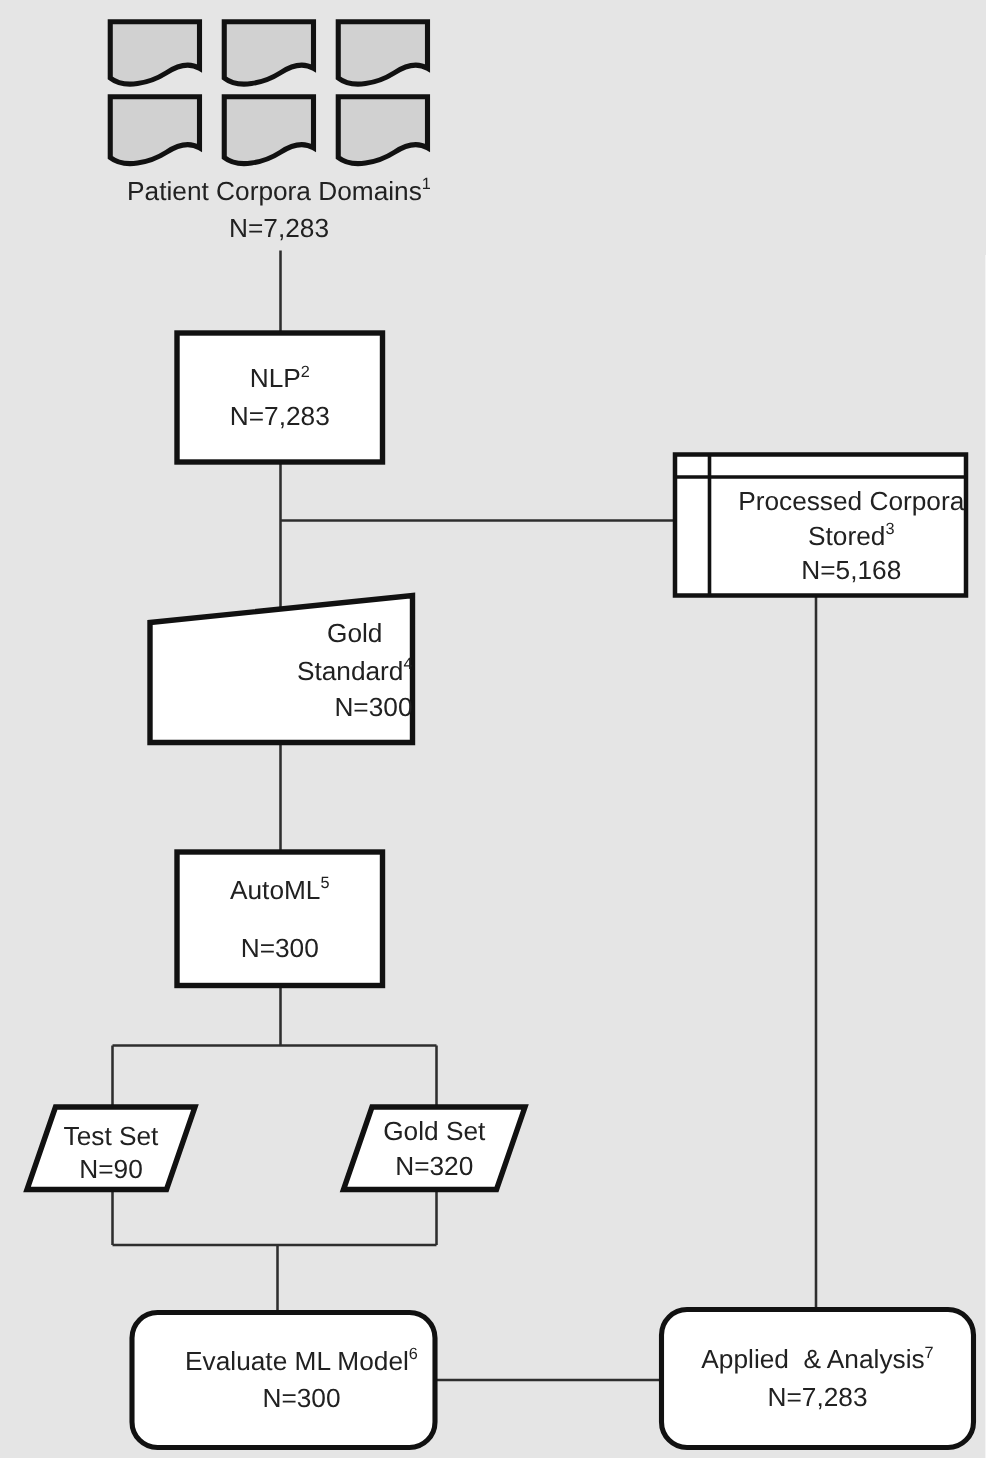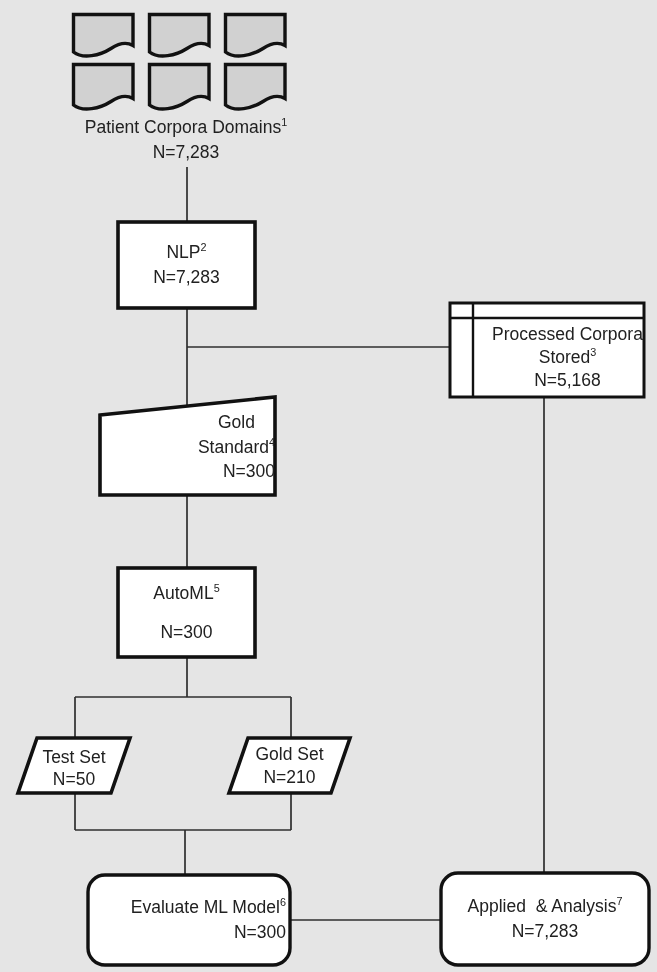--- a/index.html
+++ b/index.html
@@ -101,29 +101,29 @@
     <div class="nline">N=300</div>
   </div>
 
   <div class="txt" style="left:118px;top:568px;width:137px;height:89px;gap:14px;">
     <div><span class="lbl">AutoML</span><sup class="sp">5</sup></div>
     <div class="nline">N=300</div>
   </div>
 
   <div class="txt" style="left:18px;top:738px;width:112px;height:53px;line-height:1.3;justify-content:flex-end;">
     <div><span class="lbl">Test Set</span></div>
-    <div class="nline">N=50</div>
+    <div class="nline">N=90</div>
   </div>
 
   <div class="txt" style="left:229px;top:738px;width:121px;height:55px;line-height:1.3;">
     <div><span class="lbl">Gold Set</span></div>
-    <div class="nline">N=210</div>
+    <div class="nline">N=320</div>
   </div>
 
-  <div class="txt" style="left:84px;top:875px;width:202px;height:90px;align-items:flex-end;">
+  <div class="txt" style="left:100px;top:875px;width:202px;height:90px;">
     <div><span class="lbl">Evaluate ML Model</span><sup class="sp">6</sup></div>
     <div class="nline">N=300</div>
   </div>
 
   <div class="txt" style="left:441px;top:873px;width:208px;height:92px;">
     <div><span class="lbl">Applied  &amp; Analysis</span><sup class="sp">7</sup></div>
     <div class="nline">N=7,283</div>
   </div>
 
 </div>

